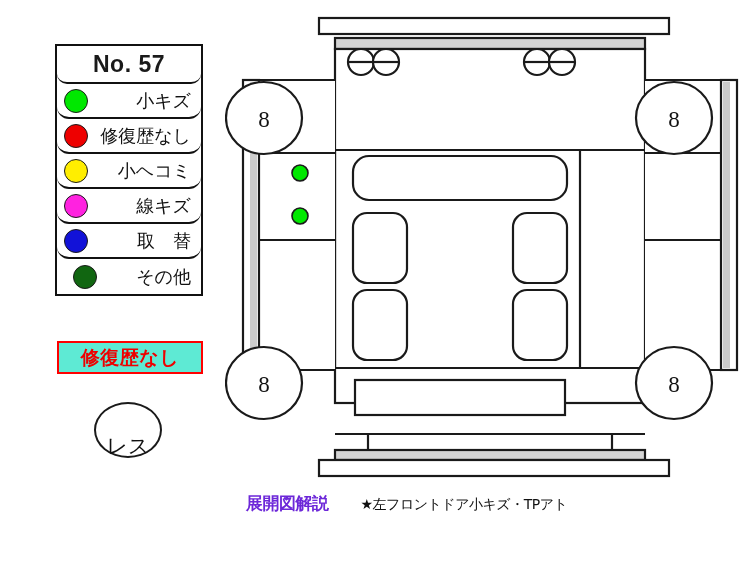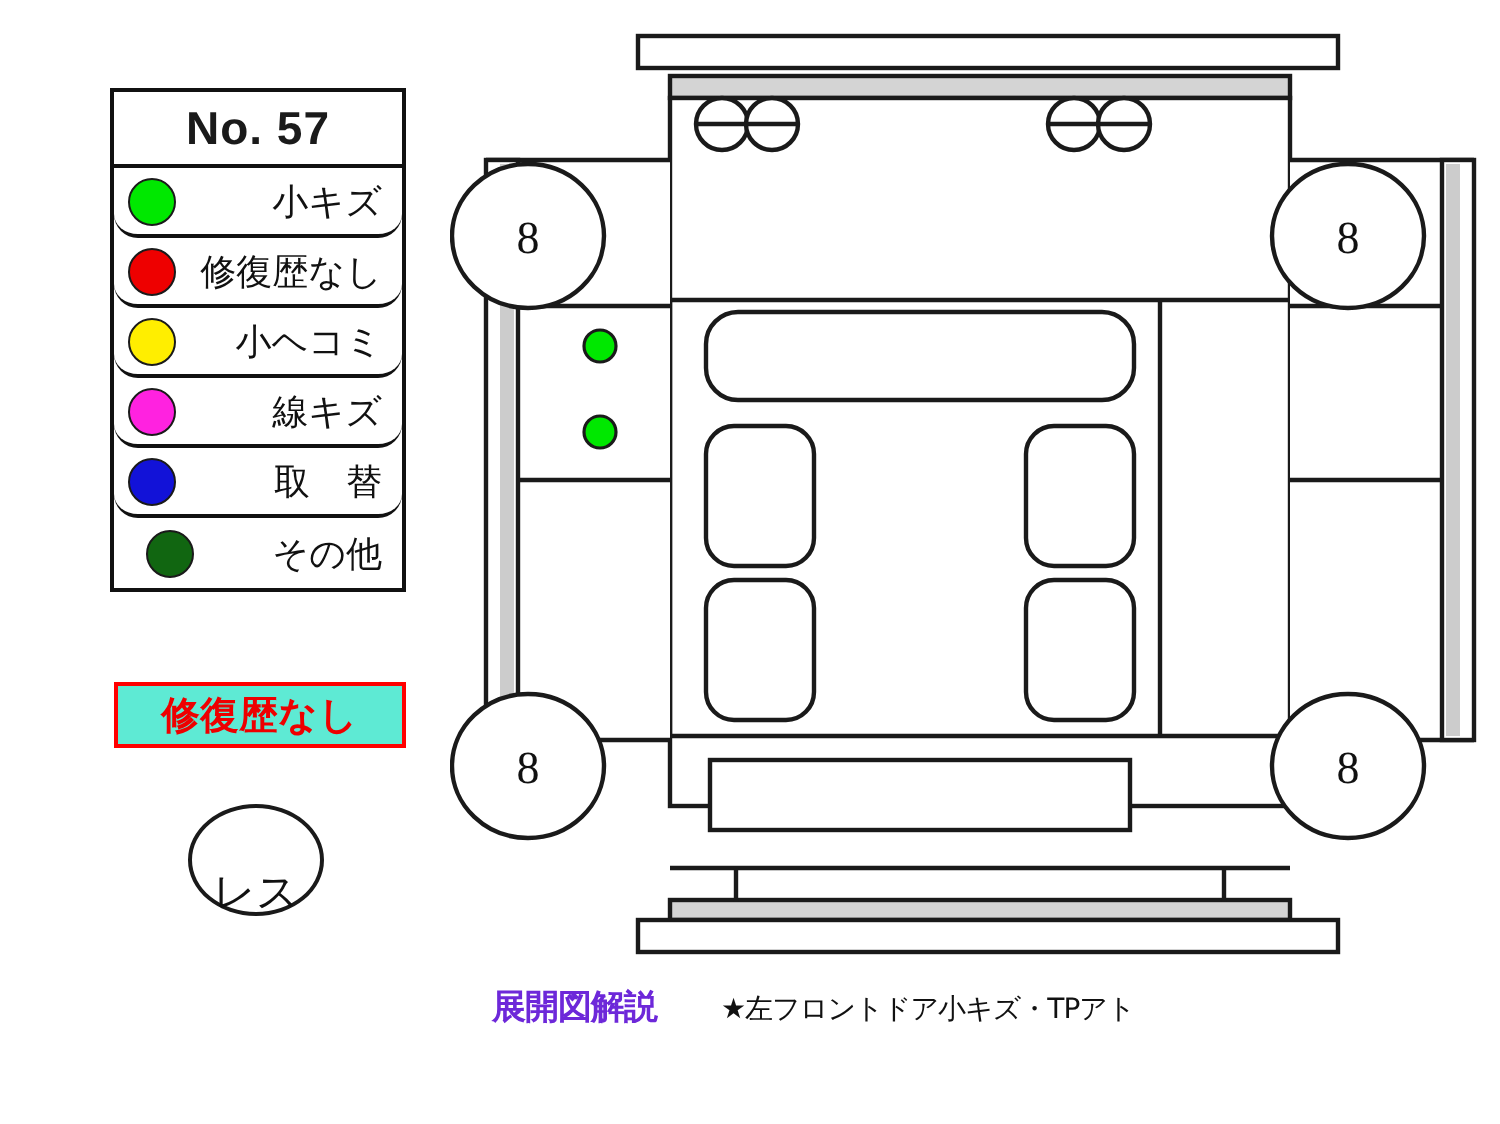--- a/index.html
+++ b/index.html
@@ -29,20 +29,21 @@
     background: #ffffff;
     box-sizing: border-box;
   }
   #legend-title-row {
     height: 38px;
     border-bottom: 2px solid #111111;
     display: flex;
     align-items: center;
     justify-content: center;
     box-sizing: border-box;
+    border-radius: 10px;
   }
   #legend-title {
     font-size: 23px;
     font-weight: 700;
     color: #1a1a1a;
     letter-spacing: 0.5px;
     font-family: "Liberation Sans", "DejaVu Sans", sans-serif;
   }
   .legend-row {
     height: 35px;

